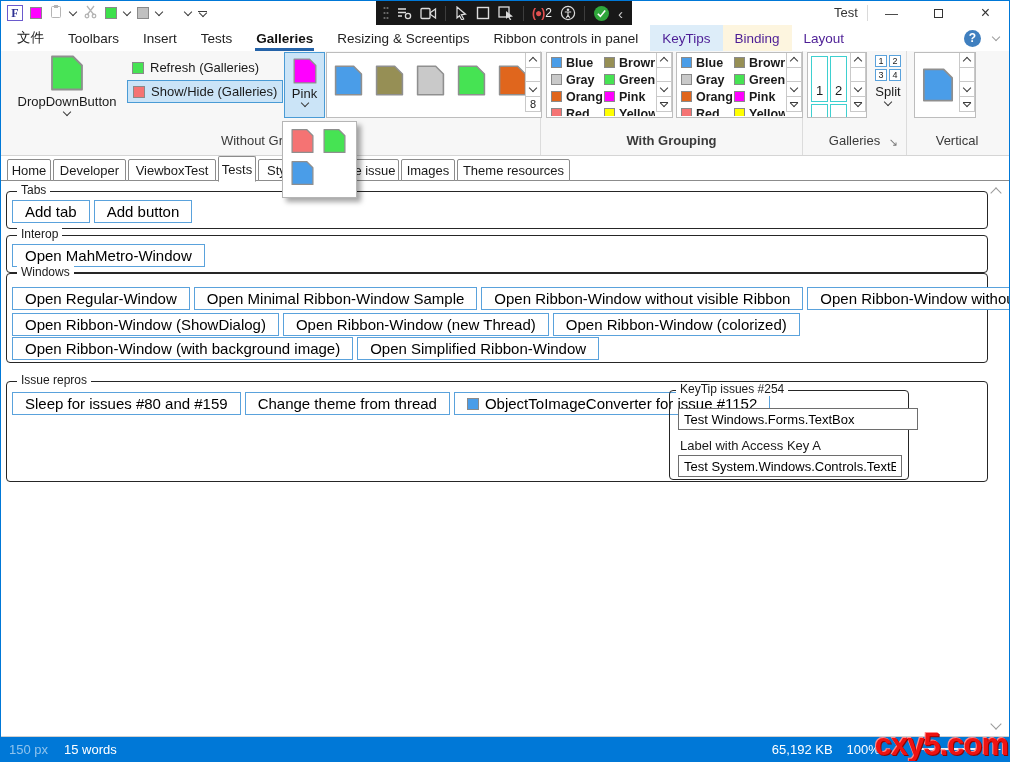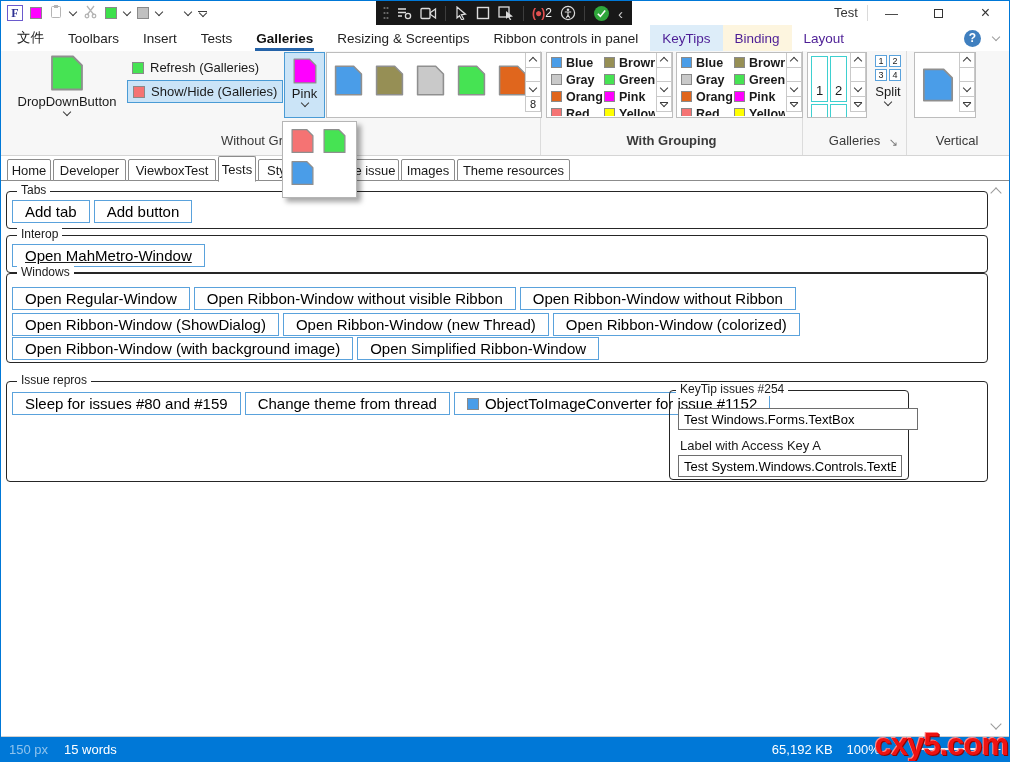--- a/index.html
+++ b/index.html
@@ -447,29 +447,30 @@
     <div class="gb" style="left:5px;top:10px;width:982px;height:38px;">
       <span class="gb-label">Tabs</span>
       <div class="btnrow" style="left:5px;top:8px;">
         <button class="wbtn">Add tab</button>
         <button class="wbtn">Add button</button>
       </div>
     </div>
 
     <div class="gb" style="left:5px;top:54px;width:982px;height:38px;">
       <span class="gb-label">Interop</span>
-      <div class="btnrow" style="left:5px;top:8px;text-decoration:underline;">
+      <div class="btnrow" style="left:5px;top:8px;">
         <button class="wbtn">Open MahMetro-Window</button>
       </div>
     </div>
 
     <div class="gb" style="left:5px;top:92px;width:982px;height:90px;">
       <span class="gb-label">Windows</span>
       <div class="btnrow" style="left:5px;top:13px;">
         <button class="wbtn">Open Regular-Window</button>
+        <button class="wbtn">Open Minimal Ribbon-Window Sample</button>
         <button class="wbtn">Open Ribbon-Window without visible Ribbon</button>
         <button class="wbtn">Open Ribbon-Window without Ribbon</button>
       </div>
       <div class="btnrow" style="left:5px;top:39px;">
         <button class="wbtn">Open Ribbon-Window (ShowDialog)</button>
         <button class="wbtn">Open Ribbon-Window (new Thread)</button>
         <button class="wbtn">Open Ribbon-Window (colorized)</button>
       </div>
       <div class="btnrow" style="left:5px;top:63px;">
         <button class="wbtn">Open Ribbon-Window (with background image)</button>

